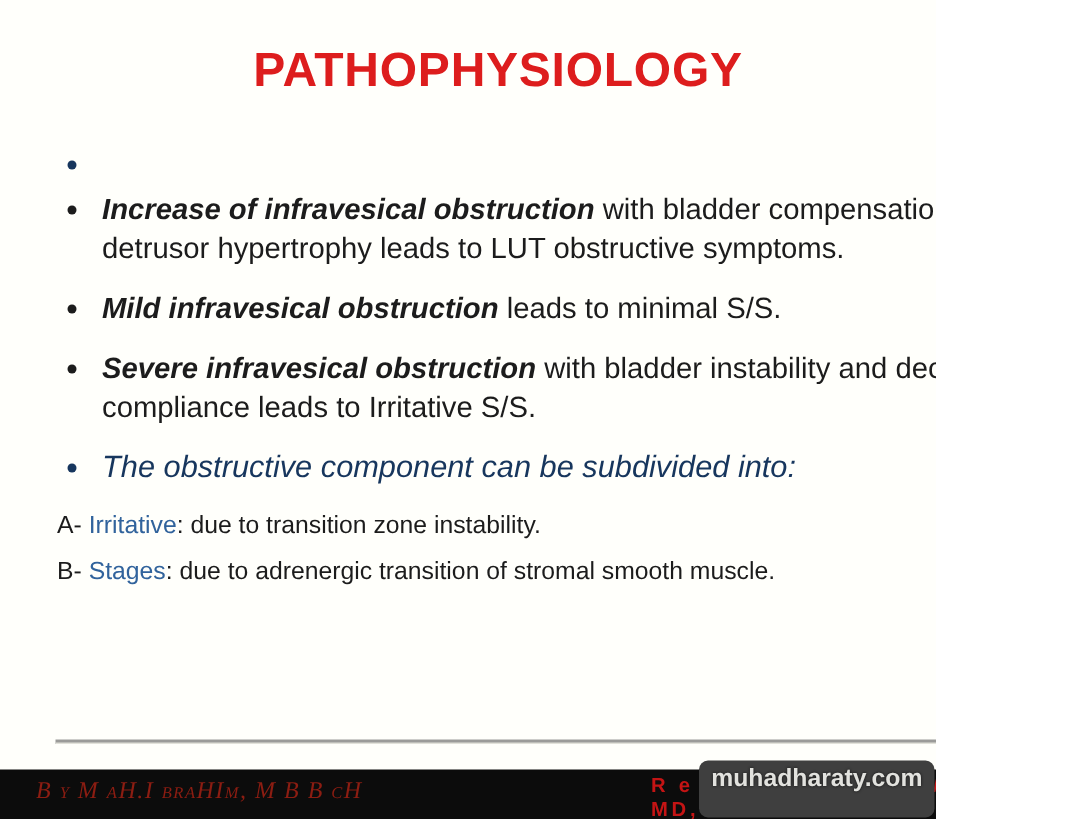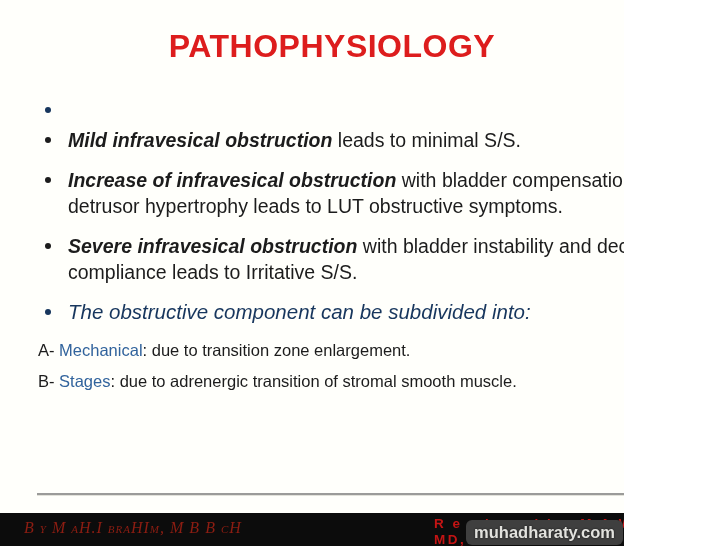--- a/index.html
+++ b/index.html
@@ -48,72 +48,72 @@
     font-variant:small-caps; font-size:16px; letter-spacing:1px;
     color:#8c1d12; white-space:nowrap;
   }
   .revised {
     position:absolute; left:434px; top:3px;
     color:#c41414; font-weight:bold; font-size:13.5px;
     letter-spacing:2.5px; line-height:16px; white-space:nowrap;
   }
   .watermark {
     position:absolute; right:1px; bottom:1px;
-    background:#3f3f3f; border-radius:6px; padding:3px 8px 3px;
+    background:#3f3f3f; border-radius:6px; padding:3px 8px 16px;
     font-size:16.5px; font-weight:bold; color:#e2e2de;
     text-shadow:0 0 2px #111; z-index:2; white-space:nowrap;
   }
 </style>
 </head>
 <body>
 
 <div class="slide">
 
   <div class="title">PATHOPHYSIOLOGY</div>
 
   <div class="content">
 
     <div class="bullet-item">
       <span class="dot navy"></span>
     </div>
 
     <div class="bullet-item">
       <span class="dot"></span>
       <div class="bullet-text">
-        <span class="lead-bi">Mild infravesical obstruction</span>
-        <span>leads to minimal S/S.</span>
+        <span class="lead-bi">Increase of infravesical obstruction</span>
+        <span>with bladder compensation by detrusor hypertrophy leads to LUT obstructive symptoms.</span>
       </div>
     </div>
 
     <div class="bullet-item">
       <span class="dot"></span>
       <div class="bullet-text">
-        <span class="lead-bi">Increase of infravesical obstruction</span>
-        <span>with bladder compensation by detrusor hypertrophy leads to LUT obstructive symptoms.</span>
+        <span class="lead-bi">Mild infravesical obstruction</span>
+        <span>leads to minimal S/S.</span>
       </div>
     </div>
 
     <div class="bullet-item">
       <span class="dot"></span>
       <div class="bullet-text">
         <span class="lead-bi">Severe infravesical obstruction</span>
         <span>with bladder instability and decrease compliance leads to Irritative S/S.</span>
       </div>
     </div>
 
     <div class="bullet-item gap-above">
       <span class="dot navy"></span>
       <div class="bullet-text">
         <span class="blue-italic">The obstructive component can be subdivided into:</span>
       </div>
     </div>
 
     <div class="sub-line">
       <span>A-</span>
-      <span class="term-blue">Mechanical</span><span>: due to transition zone enlargement.</span>
+      <span class="term-blue">Irritative</span><span>: due to transition zone instability.</span>
     </div>
 
     <div class="sub-line">
       <span>B-</span>
       <span class="term-blue">Stages</span><span>: due to adrenergic transition of stromal smooth muscle.</span>
     </div>
 
   </div>
 
   <div class="rule"></div>

